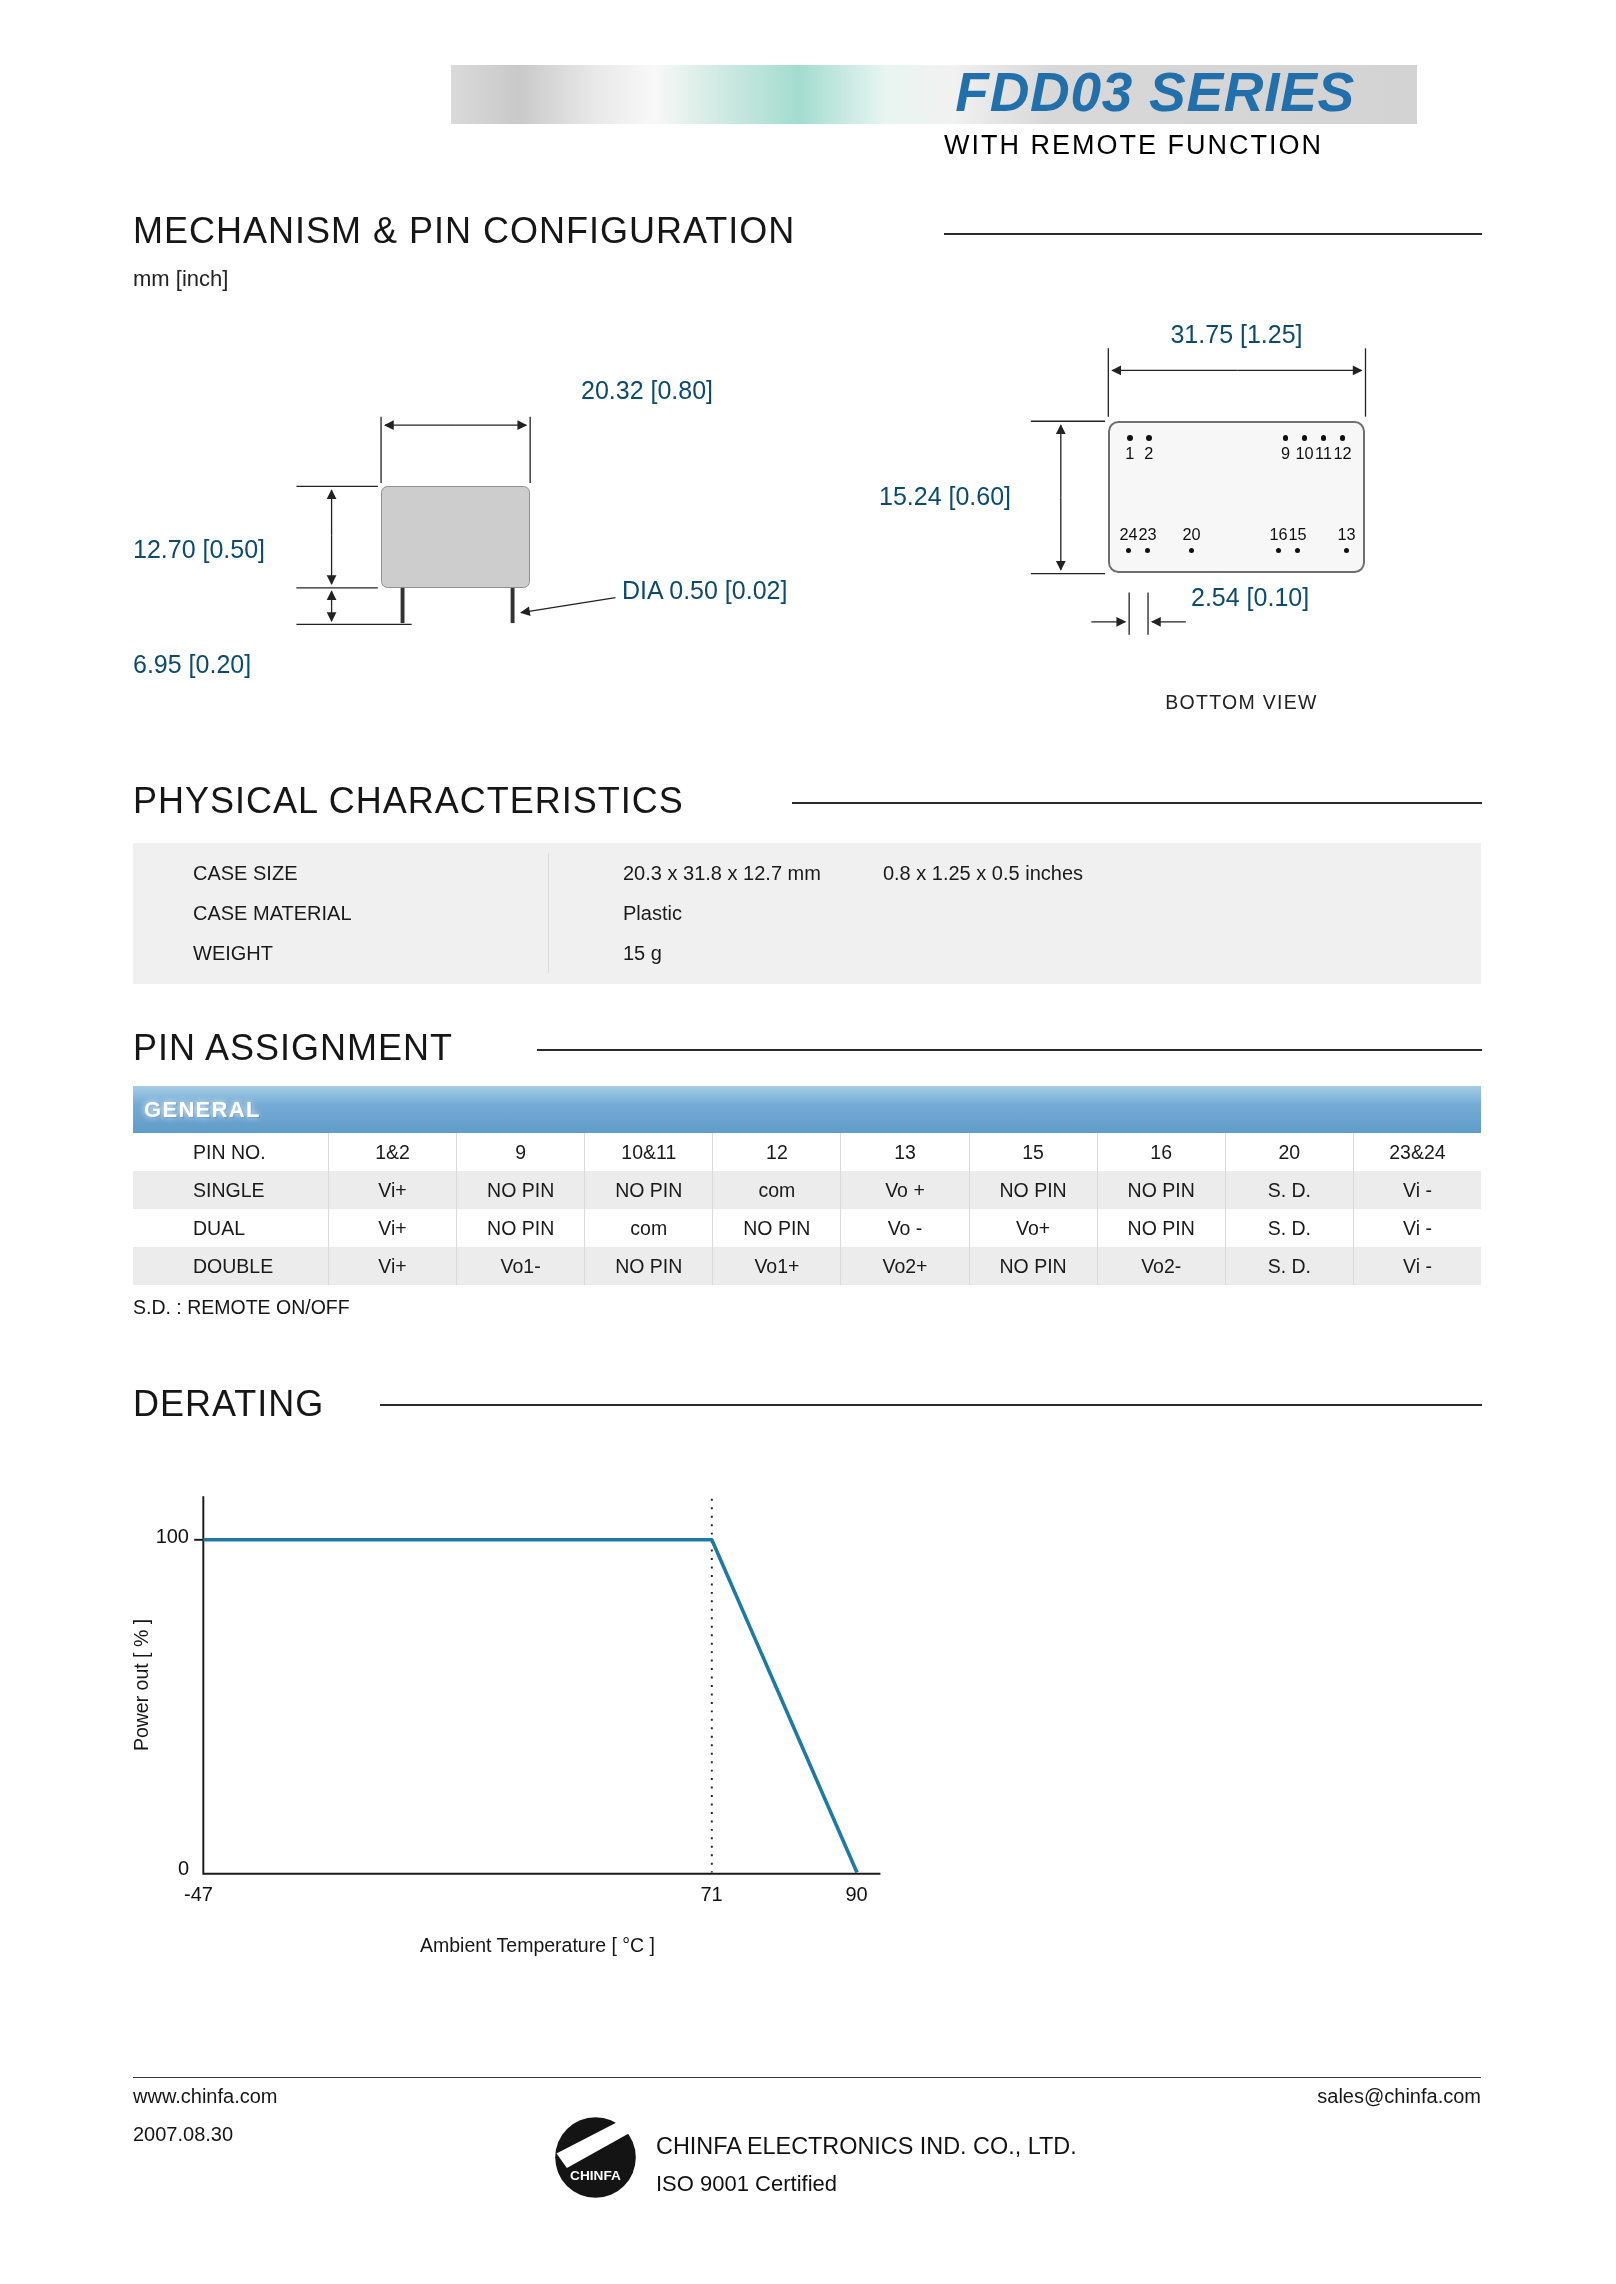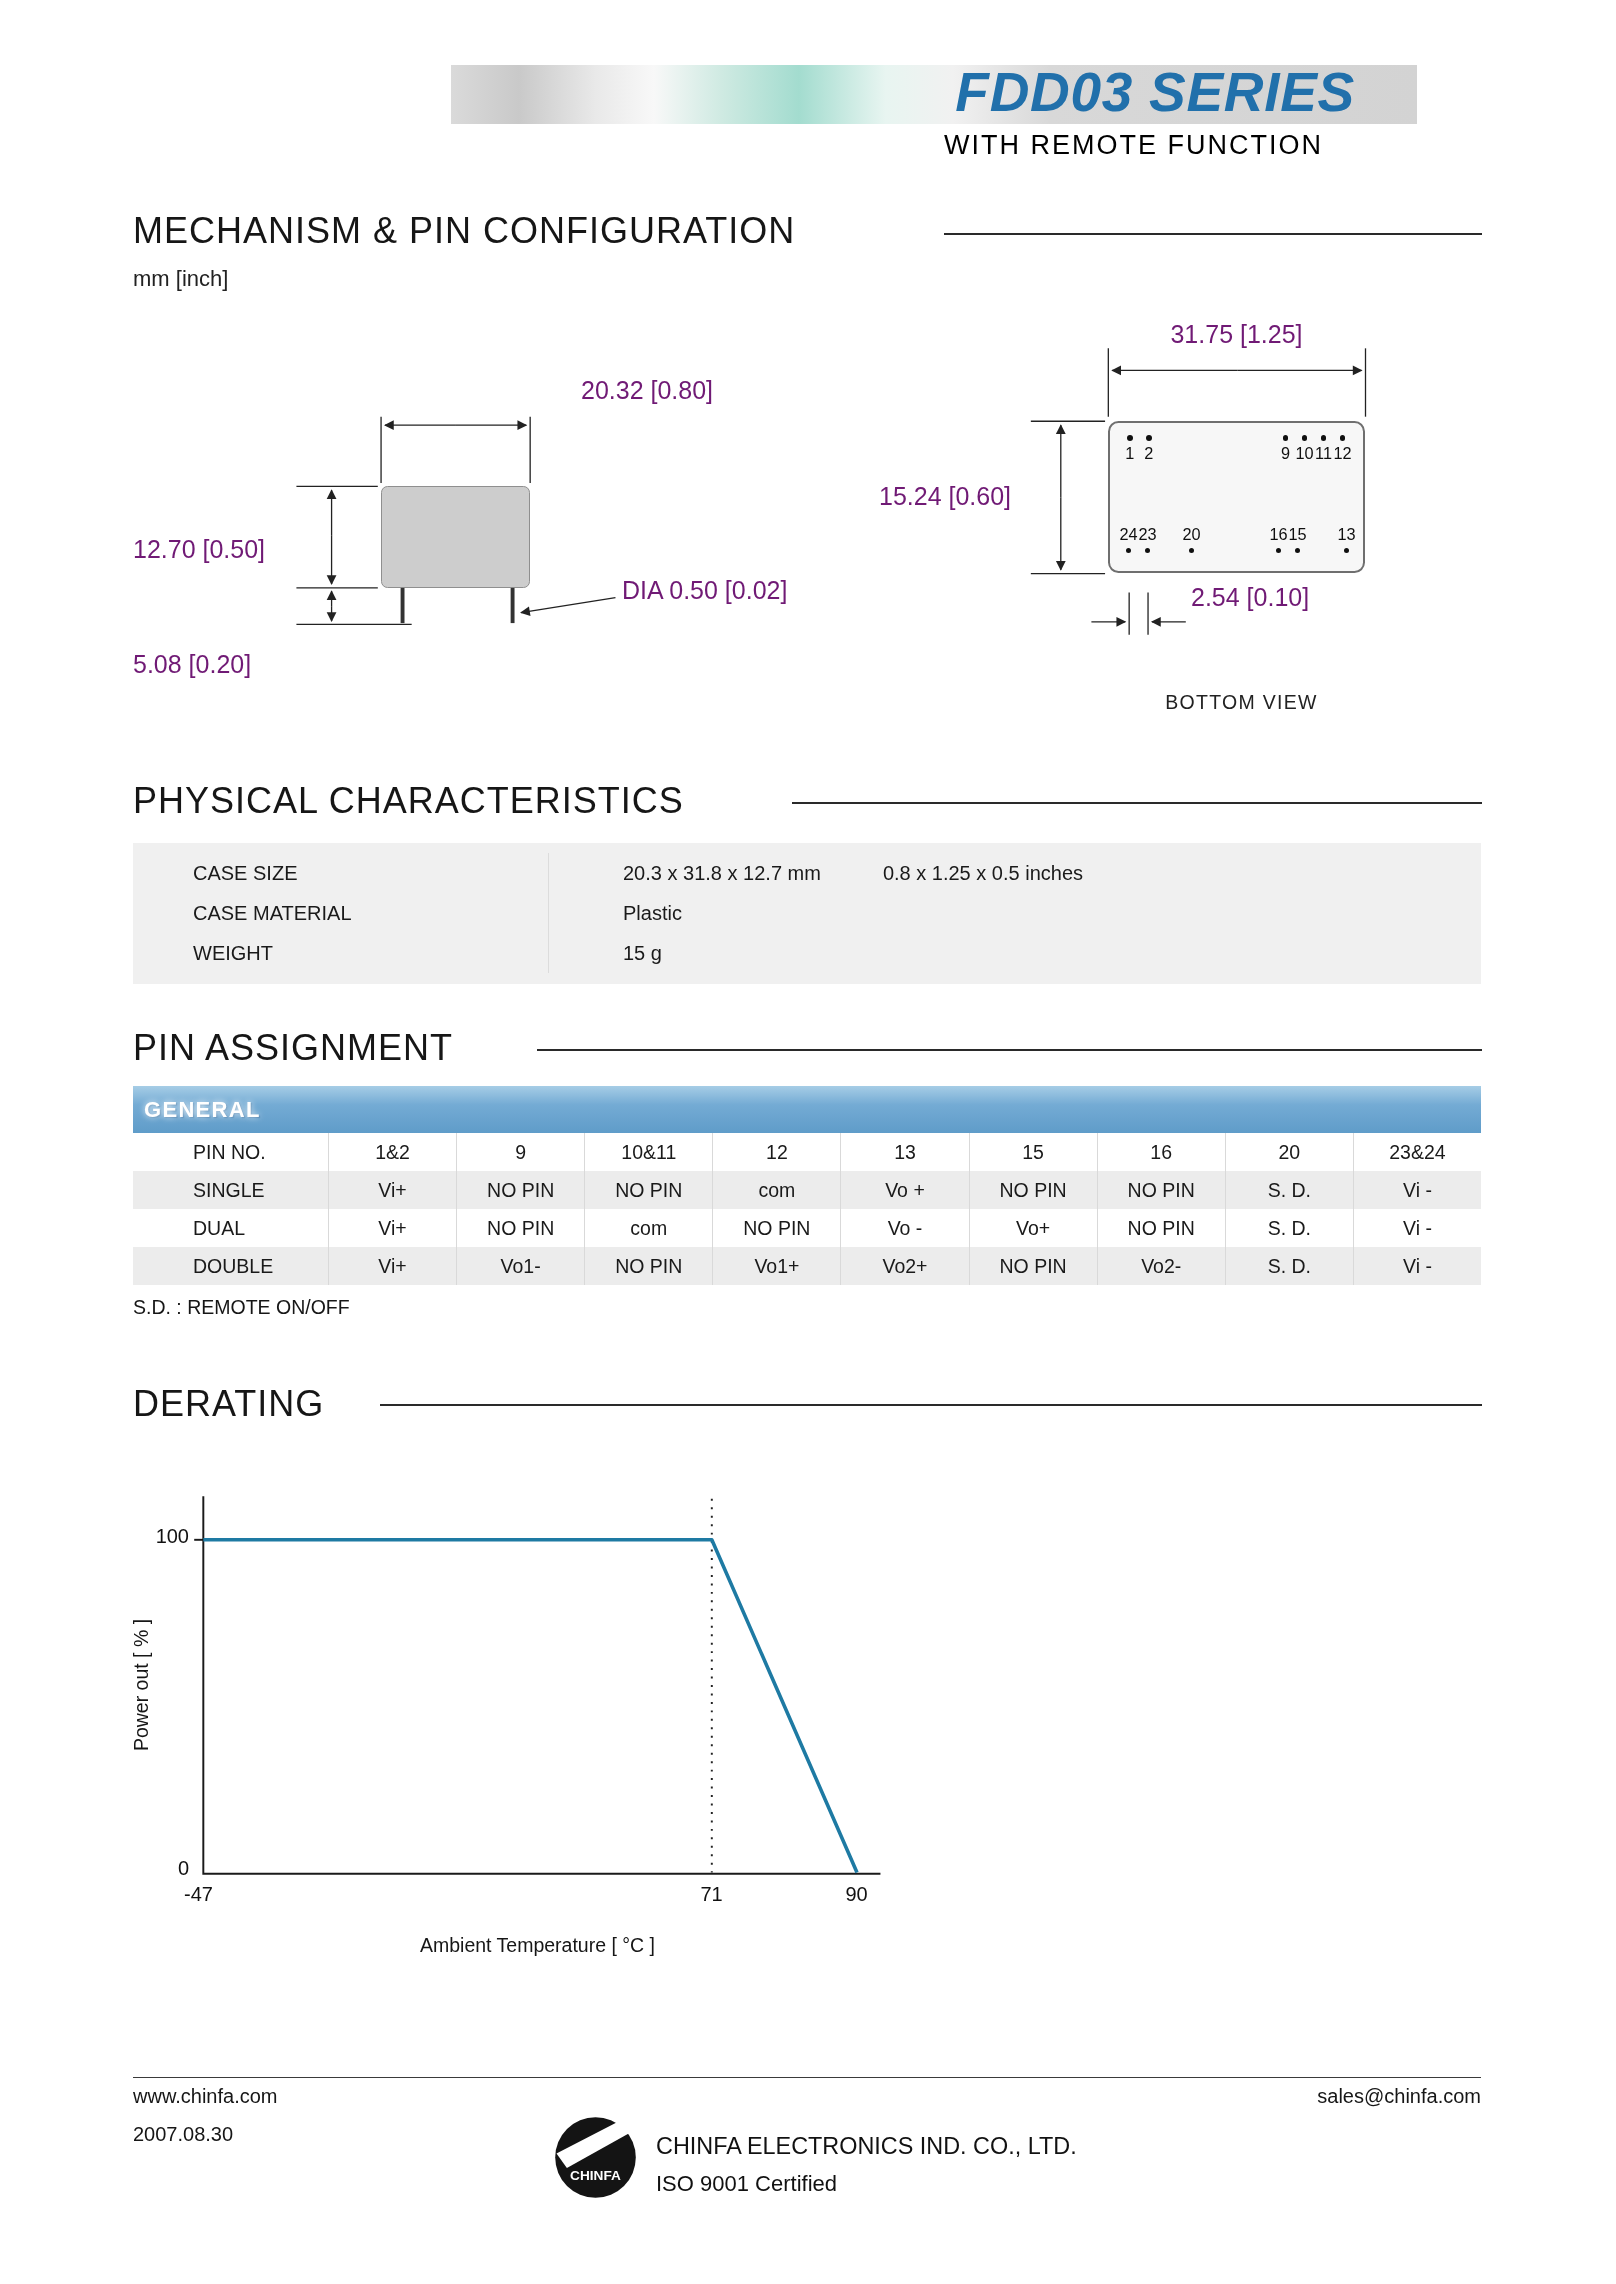--- a/index.html
+++ b/index.html
@@ -13,21 +13,21 @@
               #cfeae2 28%,#a3dccf 36%,#e8f5f1 45%,#f1f1f1 52%,#d8d8d8 62%,#d3d3d3 100%)}
   .series-title{font-size:55px;font-style:italic;font-weight:bold;color:#2170ab;letter-spacing:0.7px;white-space:nowrap}
   .subtitle{font-size:27px;letter-spacing:2px;color:#000;text-align:center;white-space:nowrap}
 
   
   .h1{font-size:36px;letter-spacing:1px;color:#161616;white-space:nowrap}
   .rule{border-top:2px solid #2a2a2a;height:0}
   .units{font-size:22px;color:#222}
 
   
-  .dim{font-size:25px;color:#701a75;white-space:nowrap}
+  .dim{font-size:25px;color:#0c4a6e;white-space:nowrap}
   .sv-body{background:#cdcdcd;border:1.3px solid #8f8f8f;border-radius:6.5px}
   .bv-rect{background:#f7f7f7;border:2px solid #6f6f6f;border-radius:10.4px}
   .pins{position:absolute;display:flex}
   .pins .pcol{width:19px;display:flex;flex-direction:column;align-items:center;gap:4.6px}
   .pdot{width:5.9px;height:5.9px;border-radius:50%;background:#101010}
   .pnum{font-size:16.3px;line-height:17px;color:#101010}
   .bv-caption{font-size:19.5px;letter-spacing:1.3px;text-align:center;color:#222;white-space:nowrap}
 
   
   .phys-panel{background:#f0f0f0;padding:10.4px 0}
@@ -68,21 +68,21 @@
   <div class="abs series-title" style="right:262px;top:60px">FDD03 SERIES</div>
   <div class="abs subtitle" style="left:938px;top:130px;width:391px">WITH REMOTE FUNCTION</div>
 
   <div class="abs h1" style="left:133px;top:210px">MECHANISM &amp; PIN CONFIGURATION</div>
   <div class="abs rule" style="left:944px;top:233px;width:538px"></div>
   <div class="abs units" style="left:133px;top:266px">mm [inch]</div>
 
   <div class="abs sv-body" style="left:381px;top:486px;width:149px;height:102px"></div>
   <div class="abs dim" style="left:581px;top:376px">20.32 [0.80]</div>
   <div class="abs dim" style="left:133px;top:535px">12.70 [0.50]</div>
-  <div class="abs dim" style="left:133px;top:650px">5.08 [0.20]</div>
+  <div class="abs dim" style="left:133px;top:650px">6.95 [0.20]</div>
   <div class="abs dim" style="left:622px;top:576px">DIA 0.50 [0.02]</div>
 
   <div class="abs bv-rect" style="left:1108px;top:421px;width:257px;height:152px">
     <div class="pins" style="left:10.4px;top:11.7px">
       <div class="pcol">
           <span class="pdot"></span>
         <span class="pnum">1</span>
         </div>
       <div class="pcol">
           <span class="pdot"></span>

